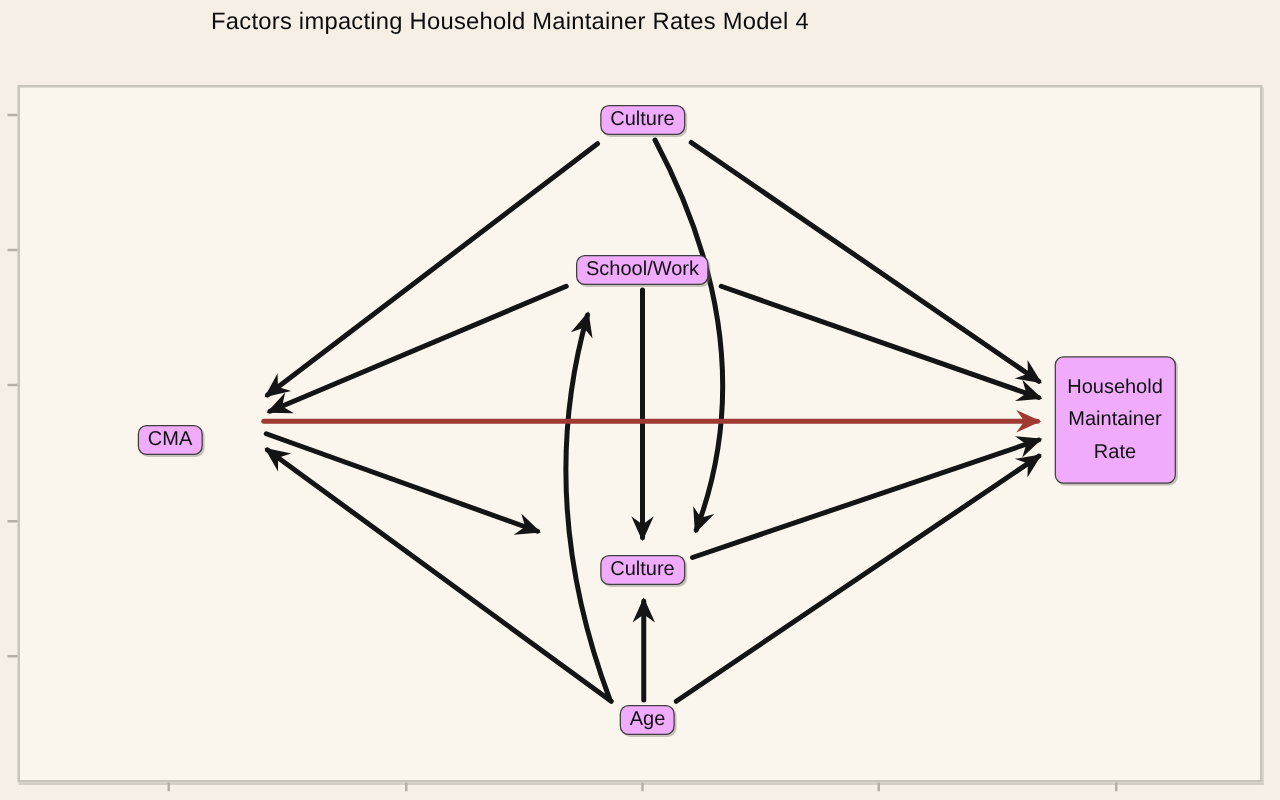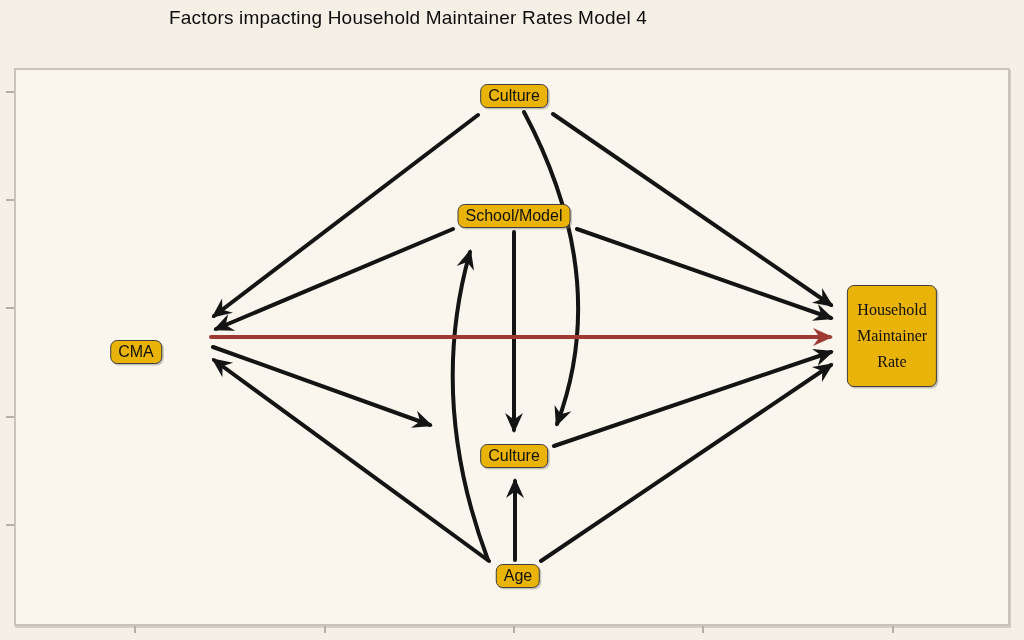--- a/index.html
+++ b/index.html
@@ -16,25 +16,25 @@
   .panel{
     position:absolute;left:14px;top:68px;width:992px;height:554px;
     background:#faf6ee;
     border:2px solid #c8c4bb;
     box-shadow:1px 2px 0 rgba(150,145,135,0.35);
     z-index:0;
   }
   svg.overlay{position:absolute;left:0;top:0;z-index:1;}
   .node{
     position:absolute;transform:translate(-50%,-50%);z-index:2;
-    background:#eab308;border:1.5px solid #3e3e3e;border-radius:7px;
+    background:#f0abfc;border:1.5px solid #3e3e3e;border-radius:7px;
     padding:2px 7px;font-size:16px;white-space:nowrap;
     box-shadow:1.5px 1.5px 0 rgba(125,120,110,0.4);
   }
-  .node.multi{text-align:center;padding:11px 9px;line-height:26px;font-family:Liberation Serif, serif;}
+  .node.multi{text-align:center;padding:11px 9px;line-height:26px;}
 </style>
 </head>
 <body>
 
 <div class="title">Factors impacting Household Maintainer Rates Model 4</div>
 
 <div class="panel"></div>
 
 <svg class="overlay" width="1024" height="640" viewBox="0 0 1024 640">
   <defs>
@@ -74,21 +74,21 @@
     <path d="M 489 561 L 214 360" marker-end="url(#ab)"></path>
     <path d="M 488 560 Q 428 400 470 252" marker-end="url(#ab)"></path>
     <path d="M 515 560 L 515 481" marker-end="url(#ab)"></path>
     <path d="M 541 561 L 831 365" marker-end="url(#ab)"></path>
   </g>
 
   <path d="M 211 337 L 830 337" stroke="#9e3a31" stroke-width="4" fill="none" stroke-linecap="round" marker-end="url(#ar)"></path>
 </svg>
 
 <div class="node" style="left:514px;top:96px">Culture</div>
-<div class="node" style="left:514px;top:216px">School/Model</div>
+<div class="node" style="left:514px;top:216px">School/Work</div>
 <div class="node" style="left:136px;top:352px">CMA</div>
 <div class="node multi" style="left:892px;top:336px">
   <div>Household</div>
   <div>Maintainer</div>
   <div>Rate</div>
 </div>
 <div class="node" style="left:514px;top:456px">Culture</div>
 <div class="node" style="left:518px;top:576px">Age</div>
 
 </body></html>

